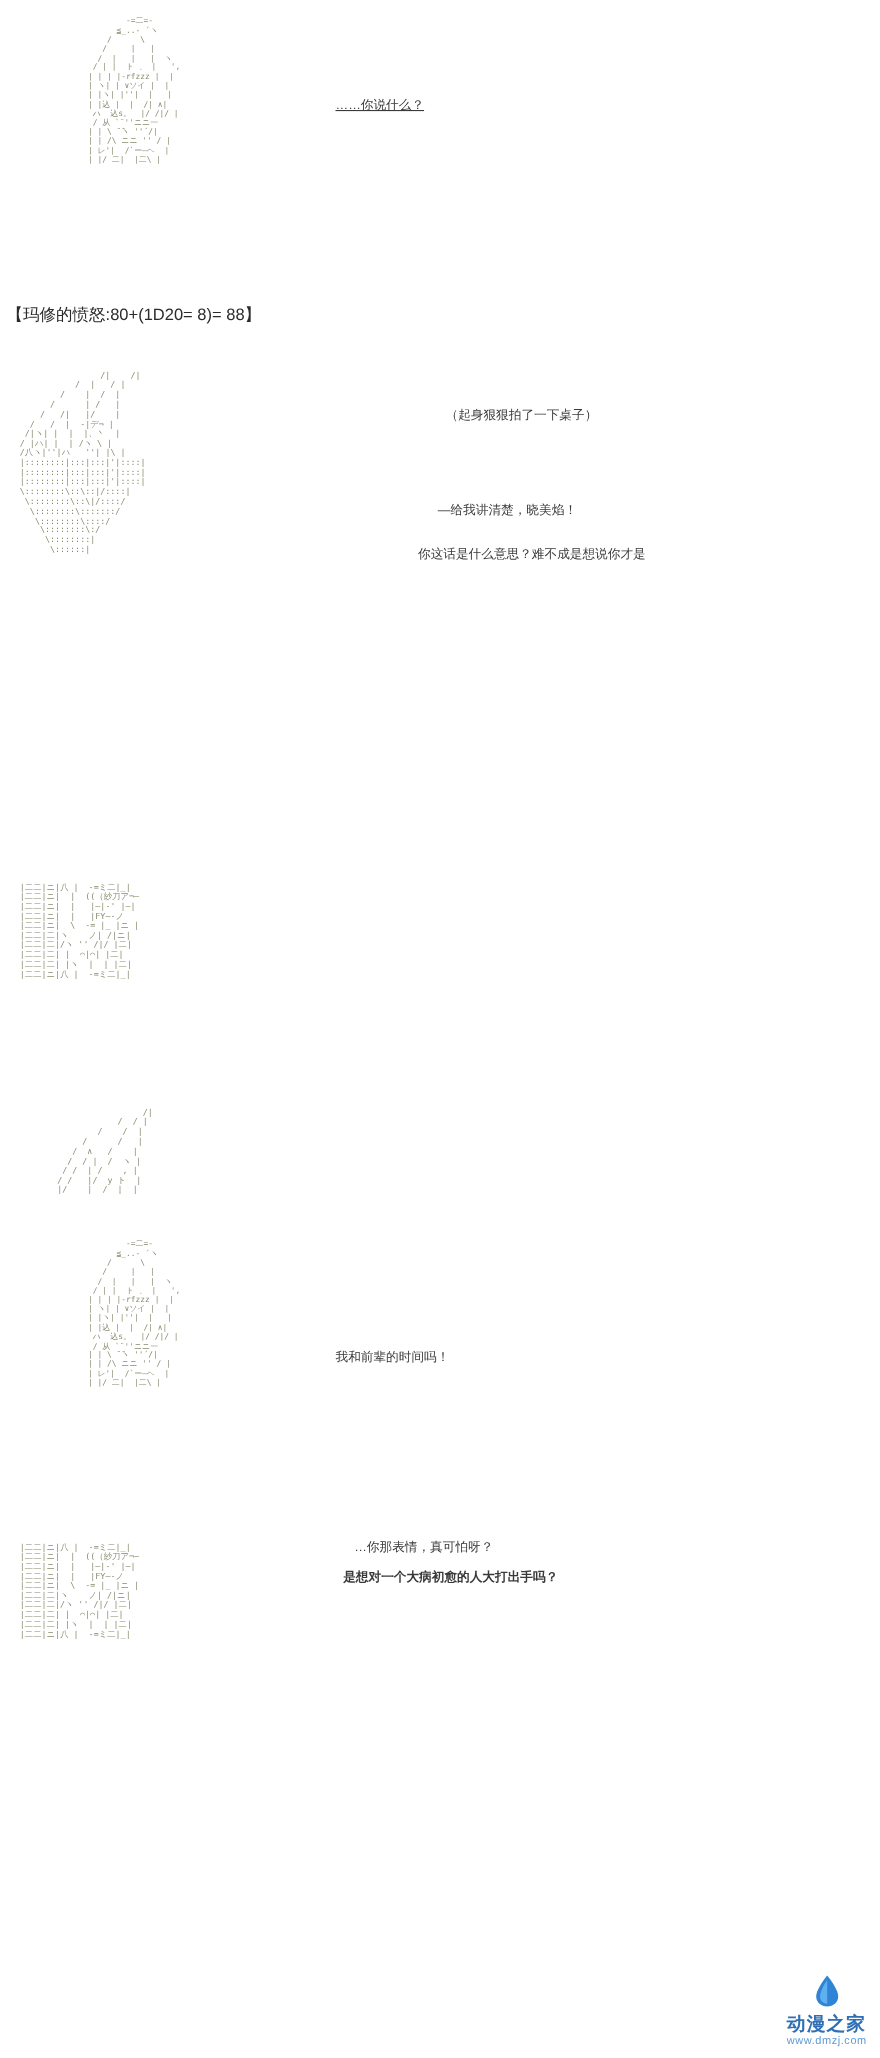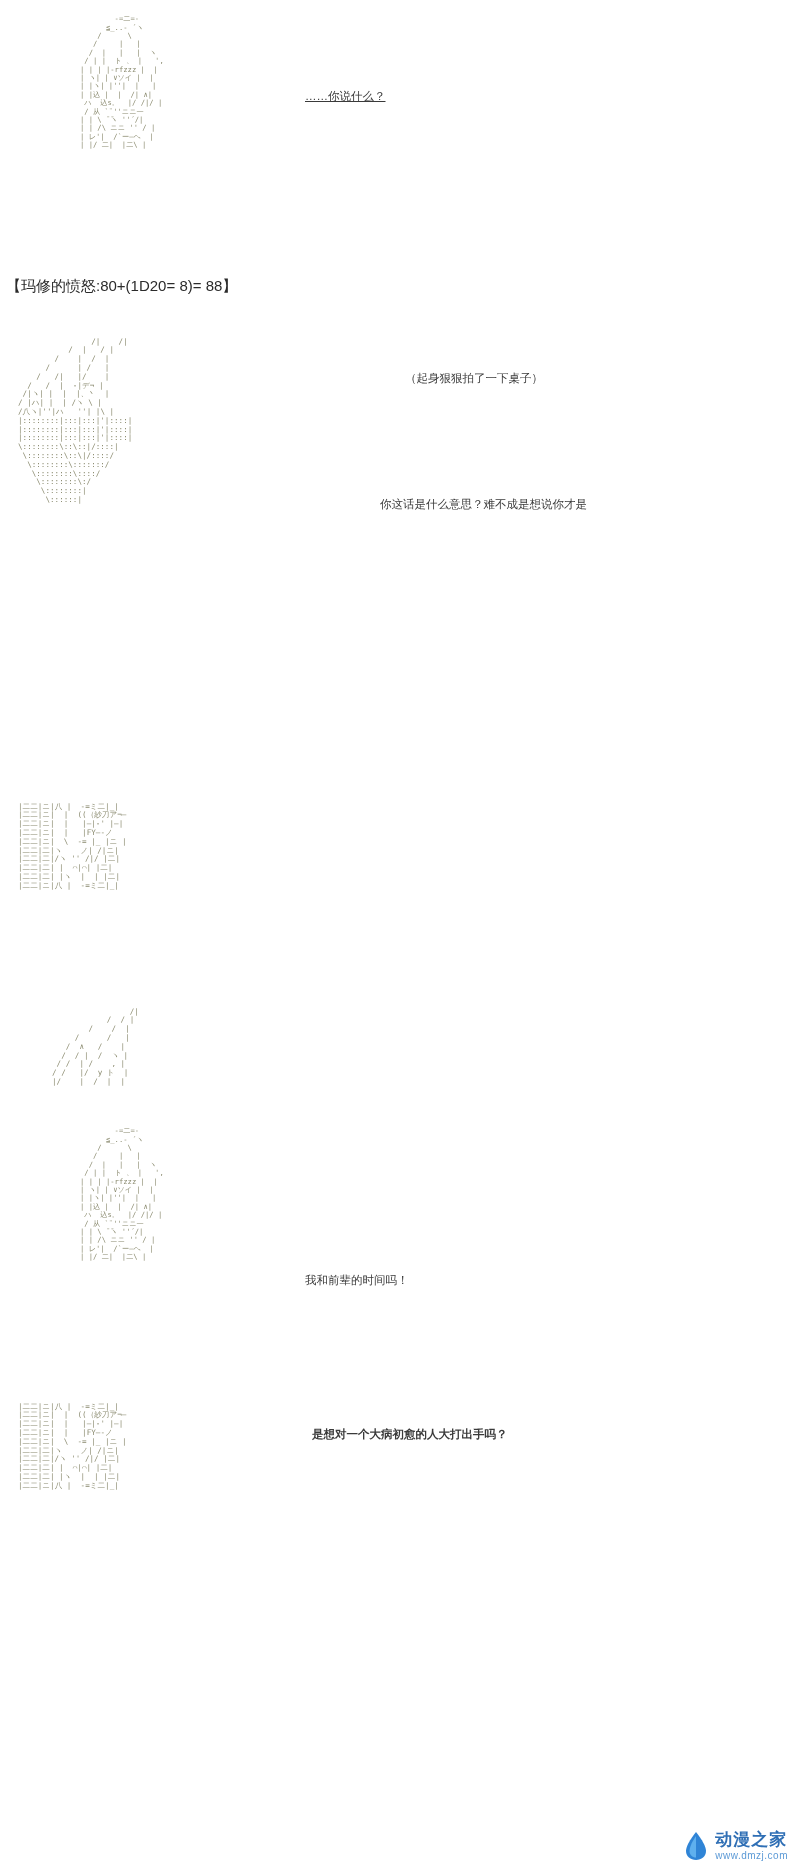--- a/index.html
+++ b/index.html
@@ -46,20 +46,21 @@
     font-size: 15px;
     color: #2b2b2b;
   }
   .watermark {
     position: absolute;
     right: 12px;
     bottom: 10px;
     display: flex;
     align-items: center;
     gap: 6px;
+    flex-direction: column;
   }
   .wm-drop {
     width: 26px;
     height: 30px;
     position: relative;
   }
   .wm-text {
     display: flex;
     flex-direction: column;
     line-height: 1.1;
@@ -119,20 +120,21 @@
 |::::::::|:::|:::|'|::::|
 \::::::::\::\::|/::::|
  \::::::::\::\|/::::/
   \::::::::\:::::::/
    \::::::::\::::/
     \::::::::\:/
      \::::::::|
       \::::::|</pre>
   </div>
   <div class="dlg" style="left:405px; top:366px; width:340px;">（起身狠狠拍了一下桌子）</div>
+  <div class="dlg" style="left:398px; top:452px; width:340px;">—给我讲清楚，晓美焰！</div>
   <div class="dlg" style="left:380px; top:492px; width:360px;">你这话是什么意思？难不成是想说你才是</div>
 
   <div class="art-wrap" style="left:18px; top:795px;">
     <pre class="aa tall">|二二|ニ|八 |  -=ミ二|_|
 |二二|ニ|  |  ((（紗刀ア¬―
 |二二|ニ|  |   |―|-' |―|
 |二二|ニ|  |   |FΥ―‐ノ
 |二二|ニ|  \  -= |_ |ニ |
 |二二|二|ヽ    ノ| /|ニ|
 |二二|二|/ヽ '' /|/ |二|
@@ -164,34 +166,35 @@
 | ヽ| | ∨ソイ |  |
 | |ヽ| |''|  |   |
 | |込 |  |  /| ∧|
  ハ  込s。  |/ /|/ |
  / 从 `¨''ニニ一
 | | \ ̄ ̄ヽ ''´/|
 | | /\ ニニ '' / |
 | レ'|  /`ー―ヘ  |
 | |/ 二|  |二\ |</pre>
   </div>
-  <div class="dlg" style="left:305px; top:1222px; width:360px;margin-top:46px;">我和前辈的时间吗！</div>
+  <div class="dlg" style="left:305px; top:1222px; width:360px;">我和前辈的时间吗！</div>
 
   <div class="art-wrap" style="left:18px; top:1395px;">
     <pre class="aa tall">|二二|ニ|八 |  -=ミ二|_|
 |二二|ニ|  |  ((（紗刀ア¬―
 |二二|ニ|  |   |―|-' |―|
 |二二|ニ|  |   |FΥ―‐ノ
 |二二|ニ|  \  -= |_ |ニ |
 |二二|二|ヽ    ノ| /|ニ|
 |二二|二|/ヽ '' /|/ |二|
 |二二|二| |  ⌒|⌒| |二|
 |二二|二| |ヽ  |  | |二|
 |二二|ニ|八 |  -=ミ二|_|</pre>
   </div>
+  <div class="dlg" style="left:322px; top:1395px; width:360px;">…你那表情，真可怕呀？</div>
   <div class="dlg" style="left:312px; top:1422px; width:360px;font-weight:bold;">是想对一个大病初愈的人大打出手吗？</div>
 
   <div class="watermark">
     <span class="wm-drop">
       <svg width="26" height="30" viewBox="0 0 26 30" xmlns="http://www.w3.org/2000/svg">
         <path d="M13 1 C13 1 3 13 3 20 C3 25.5 7.5 29 13 29 C18.5 29 23 25.5 23 20 C23 13 13 1 13 1 Z" fill="#2f84d6"></path>
         <path d="M13 5 C13 5 6.5 14 6.5 20 C6.5 24 9.5 26.5 13 26.5 Z" fill="#5fb0ee"></path>
       </svg>
     </span>
     <span class="wm-text">

